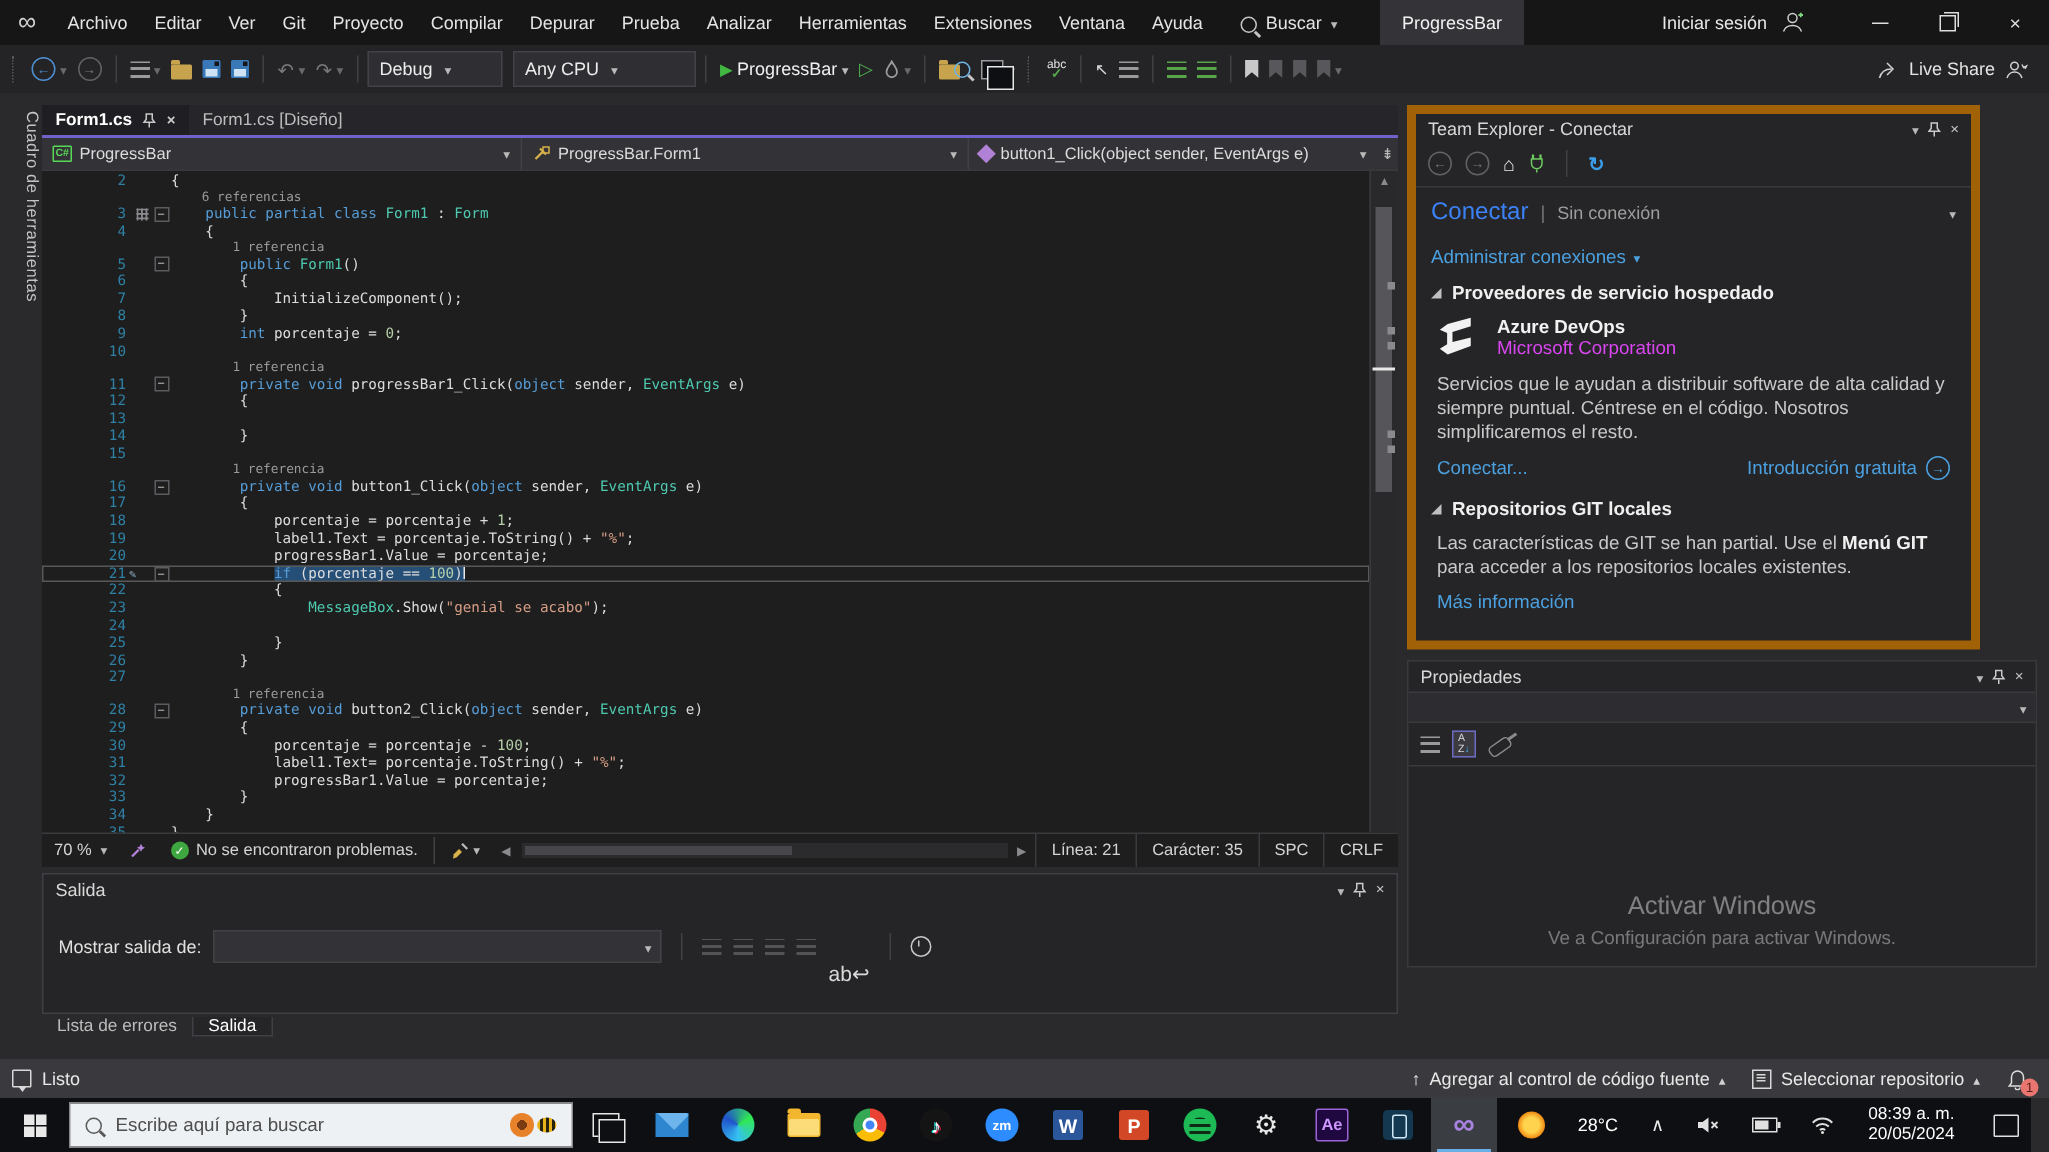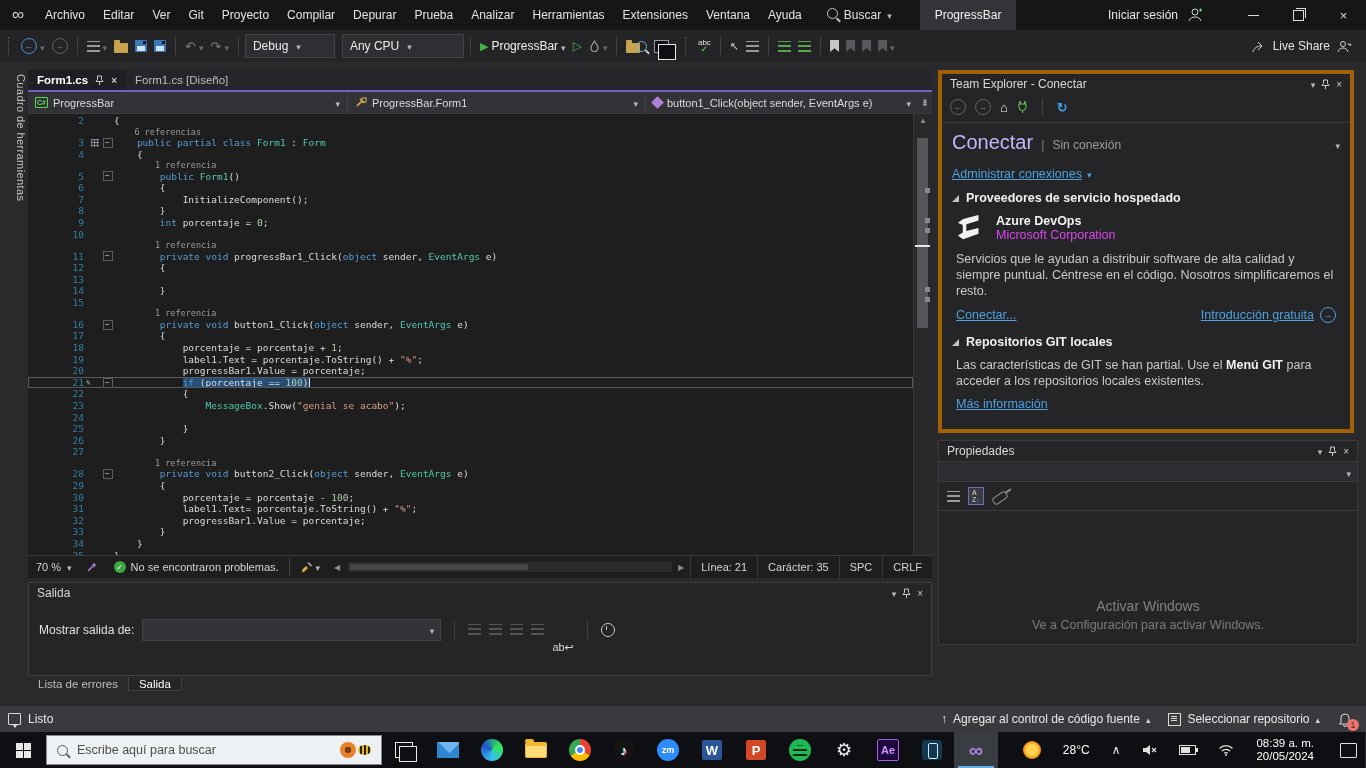--- a/index.html
+++ b/index.html
@@ -3,21 +3,21 @@
 <meta charset="utf-8">
 <style>
   html,body{margin:0;padding:0;background:#000;}
   .screen{position:relative;width:1366px;height:768px;overflow:hidden;background:#2a2a2c;
           font-family:"Liberation Sans",sans-serif;-webkit-font-smoothing:antialiased;}
   
   .titlebar{position:absolute;top:0;left:0;right:0;height:30px;background:#161617;display:flex;align-items:center;color:#e4e4e4;font-size:12px;}
   .vslogo{width:36px;text-align:center;color:#d0d0d0;font-size:17px;line-height:30px;}
   .menubar{display:flex;}
   .menu-item{padding:0 9px;line-height:30px;color:#e4e4e4;cursor:default;}
-  .search-area{display:flex;align-items:flex-start;gap:6px;margin-left:16px;}
+  .search-area{display:flex;align-items:flex-end;gap:6px;margin-left:16px;}
   .lens{width:9px;height:9px;border:1.5px solid #c5c5c5;border-radius:50%;position:relative;display:inline-block;}
   .lens::after{content:"";position:absolute;width:5px;height:1.5px;background:#c5c5c5;transform:rotate(45deg);right:-4px;bottom:-2px;}
   .chev::after{content:"▾";font-size:9px;color:#b9b9b9;}
   .chev.dim::after{color:#6a6a6a;}
   .chevup::after{content:"▴";font-size:9px;color:#cfcfcf;}
   .title-box{margin-left:28px;background:#333338;height:30px;display:flex;align-items:center;padding:0 15px;color:#f2f2f2;}
   .signin{margin-left:auto;display:flex;align-items:center;gap:9px;color:#e8e8e8;}
   .winbtns{display:flex;margin-left:28px;}
   .winbtn{width:45px;height:30px;display:flex;align-items:center;justify-content:center;color:#dedede;font-size:13px;}
   .minbar{width:11px;height:1px;background:#dedede;display:inline-block;}
@@ -94,72 +94,72 @@
   
   .output{position:absolute;left:28px;top:520px;width:904px;height:94px;background:#252527;border:1px solid #3f3f46;box-sizing:border-box;}
   .phead{height:20px;display:flex;align-items:center;padding:0 8px;color:#d8d8d8;font-size:12px;gap:6px;}
   .phead .spacer{flex:1;}
   .pinic{display:inline-block;}
   .outrow{display:flex;align-items:center;gap:8px;padding:2px 8px 0 10px;font-size:12px;color:#e0e0e0;}
   .outcombo{width:285px;height:20px;background:#333337;border:1px solid #434347;display:flex;align-items:center;padding:0 6px;}
   .outcombo .chev{margin-left:auto;}
   .clockic{width:12px;height:12px;border:1.5px solid #c9c9c9;border-radius:50%;position:relative;display:inline-block;}
   .clockic::after{content:"";position:absolute;left:4px;top:2px;width:1.5px;height:4px;background:#c9c9c9;}
-  .wrapic{font-size:11px;color:#d8d8d8;letter-spacing:0;margin-top:36px;}
+  .wrapic{font-size:14px;color:#d8d8d8;letter-spacing:0;margin-top:36px;}
   .bottomtabs{position:absolute;left:28px;top:616px;height:22px;display:flex;font-size:11.5px;color:#bdbdbd;align-items:flex-start;}
   .btab{display:flex;align-items:center;padding:0 10px;}
   .btab.active{background:#252527;color:#fff;border:1px solid #3f3f46;border-top:none;}
   
-  .team{position:absolute;left:938px;top:8px;width:416px;height:363px;background:#252527;border:4px solid #a16207;box-sizing:border-box;}
+  .team{position:absolute;left:938px;top:8px;width:382px;height:363px;background:#252527;border:6px solid #a16207;box-sizing:border-box;}
   .props{position:absolute;left:938px;top:378px;width:420px;height:205px;background:#252527;border:1px solid #3a3a3e;box-sizing:border-box;}
   .teamtools{display:flex;align-items:center;gap:9px;padding:4px 8px 6px;border-bottom:1px solid #3a3a3e;}
   .homeic{color:#e6e6e6;font-size:13px;}
   .plugic{display:inline-block;}
   .refreshic{color:#3b9eea;font-size:13px;font-weight:bold;}
   .teambody{padding:8px 10px;color:#c9c9c9;font-size:12.5px;}
   .connrow{display:flex;align-items:baseline;gap:8px;}
-  .connrow .big{font-size:20px;color:#c4b5fd;}
+  .connrow .big{font-size:16px;color:#3b82f6;}
   .connrow .pipe{color:#777;}
   .connrow .sub{font-size:12px;color:#9d9d9d;}
   .connrow .chev{margin-left:auto;}
-  .linkblue{color:#4ba0e0;text-decoration:underline;}
+  .linkblue{color:#4ba0e0;}
   .manage{margin:13px 0 10px;display:flex;align-items:center;gap:5px;}
   .manage .chev::after{color:#4ba0e0;}
   .sechead{display:flex;align-items:center;gap:7px;margin:10px 0 8px;color:#f0f0f0;font-weight:bold;font-size:12.5px;}
   .tri{width:0;height:0;border-bottom:7px solid #c0c0c0;border-left:7px solid transparent;}
   .azrow{display:flex;gap:10px;align-items:center;margin:4px 0 8px 4px;}
   .azname{color:#f2f2f2;font-weight:bold;font-size:12.5px;}
   .azsub{color:#d946ef;font-size:12.5px;}
   .para{line-height:16px;margin:2px 2px 8px 4px;}
   .linksrow{display:flex;align-items:center;margin:4px 4px 12px;}
   .linksrow .right{margin-left:auto;display:flex;align-items:center;gap:6px;}
   .circarrow{width:14px;height:14px;border:1px solid #4ba0e0;border-radius:50%;color:#4ba0e0;font-size:9px;display:inline-flex;align-items:center;justify-content:center;}
   .propcombo{height:19px;background:#2d2d31;border-top:1px solid #3a3a3e;border-bottom:1px solid #3a3a3e;display:flex;align-items:center;padding:0 6px;}
   .propcombo .chev{margin-left:auto;}
   .proptools{display:flex;align-items:center;gap:8px;padding:5px 8px;border-bottom:1px solid #3a3a3e;}
   .sortic{border:1px solid #6c6cc4;background:#3a3a40;padding:1px 3px;font-size:7px;color:#d8d8d8;line-height:7px;}
   .sortic b{color:#4ba0e0;}
   .catic{width:13px;height:11px;background:repeating-linear-gradient(0deg,#9a9a9e 0 2px,transparent 2px 5px);}
   .keyic{width:14px;height:6px;border:1.5px solid #8a8a8e;border-radius:3px;position:relative;transform:rotate(-35deg);margin-top:4px;}
   .keyic::after{content:"";position:absolute;right:-7px;top:1px;width:7px;height:1.5px;background:#8a8a8e;}
   .watermark{position:absolute;bottom:12px;left:0;right:0;text-align:center;}
-  .wm1{font-size:14px;color:rgba(255,255,255,.42);}
+  .wm1{font-size:17px;color:rgba(255,255,255,.42);}
   .wm2{font-size:12.5px;color:rgba(255,255,255,.38);margin-top:4px;}
   
   .vsstatus{position:absolute;top:706px;left:0;right:0;height:26px;background:#3a3a3e;display:flex;align-items:center;color:#e8e8e8;font-size:12px;padding:0 8px;gap:7px;}
   .flagic{width:11px;height:10px;border:1px solid #d8d8d8;border-radius:1px;position:relative;}
   .flagic::after{content:"";position:absolute;left:3px;bottom:-4px;border-left:3px solid transparent;border-right:3px solid transparent;border-top:4px solid #d8d8d8;}
   .statright{margin-left:auto;display:flex;align-items:center;gap:18px;}
   .statitem{display:flex;align-items:center;gap:6px;}
   .repoic{width:11px;height:11px;border:1px solid #d8d8d8;position:relative;}
   .repoic::after{content:"";position:absolute;left:2px;top:2px;width:6px;height:1px;background:#d8d8d8;box-shadow:0 2px 0 #d8d8d8,0 4px 0 #d8d8d8;}
   .bellwrap{position:relative;margin-right:6px;}
   .badge{position:absolute;right:-7px;bottom:-4px;background:#e8756f;color:#5b1d1d;border-radius:50%;width:12px;height:12px;font-size:9px;display:flex;align-items:center;justify-content:center;}
   
-  .taskbar{position:absolute;top:732px;left:0;right:1px;height:36px;background:#0d0f12;display:flex;align-items:center;color:#fff;}
+  .taskbar{position:absolute;top:732px;left:0;right:12px;height:36px;background:#0d0f12;display:flex;align-items:center;color:#fff;}
   .startbtn{width:46px;height:36px;display:flex;align-items:center;justify-content:center;}
   .winlogo{width:15px;height:15px;display:grid;grid-template-columns:7px 7px;grid-template-rows:7px 7px;gap:1px;}
   .winlogo span{background:#e8e8e8;}
   .searchbox{width:336px;height:30px;background:#eef1f3;display:flex;align-items:center;gap:9px;padding:0 10px;color:#4d4d4d;font-size:12.5px;box-sizing:border-box;border:1px solid #8a8a8a;}
   .searchbox .lens{border-color:#5a5a5a;}
   .searchbox .lens::after{background:#5a5a5a;}
   .doodle{margin-left:auto;display:flex;align-items:center;gap:2px;}
   .flower{width:16px;height:16px;border-radius:50%;background:radial-gradient(circle,#7a3b12 0 28%,#e8822a 28% 72%,#c95a17 72%);}
   .bee{width:13px;height:10px;border-radius:50%;background:repeating-linear-gradient(90deg,#e8b21a 0 2px,#26220f 2px 4px);}
   .tbicon{width:44px;height:36px;display:flex;align-items:center;justify-content:center;flex:none;position:relative;}

